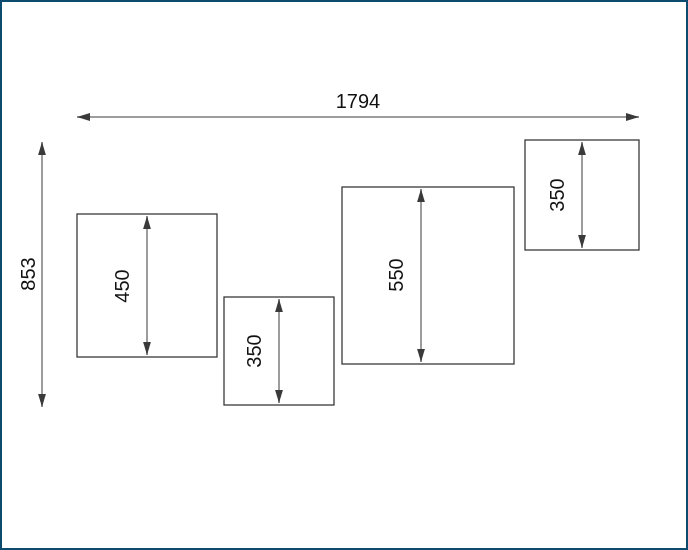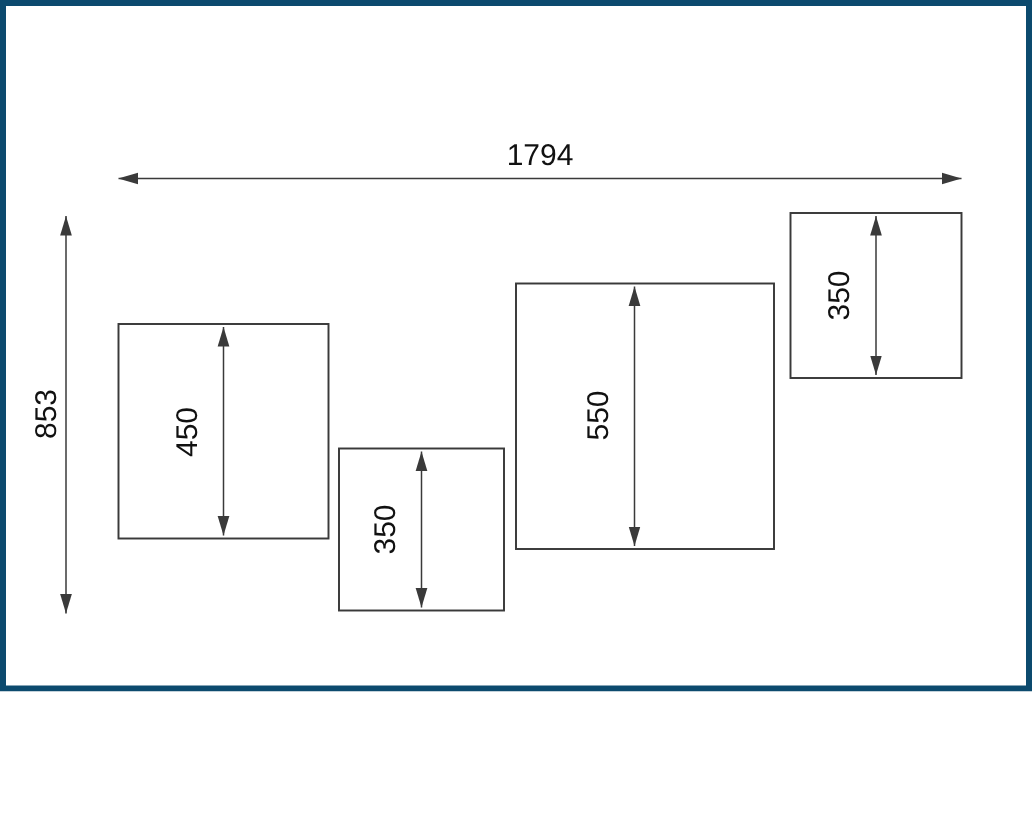--- a/index.html
+++ b/index.html
@@ -3,23 +3,23 @@
 <meta charset="utf-8">
 <style>
   html, body {
     margin: 0;
     padding: 0;
     background: #ffffff;
   }
   .canvas {
     position: relative;
     width: 688px;
-    height: 461px;
+    height: 550px;
     background: #ffffff;
-    border: 4px solid #0c4a6e;
+    border: 2px solid #0c4a6e;
     box-sizing: border-box;
     overflow: hidden;
     font-family: "Liberation Sans", sans-serif;
   }
   svg {
     display: block;
   }
   .dim-text {
     font-family: "Liberation Sans", sans-serif;
     font-size: 20px;

